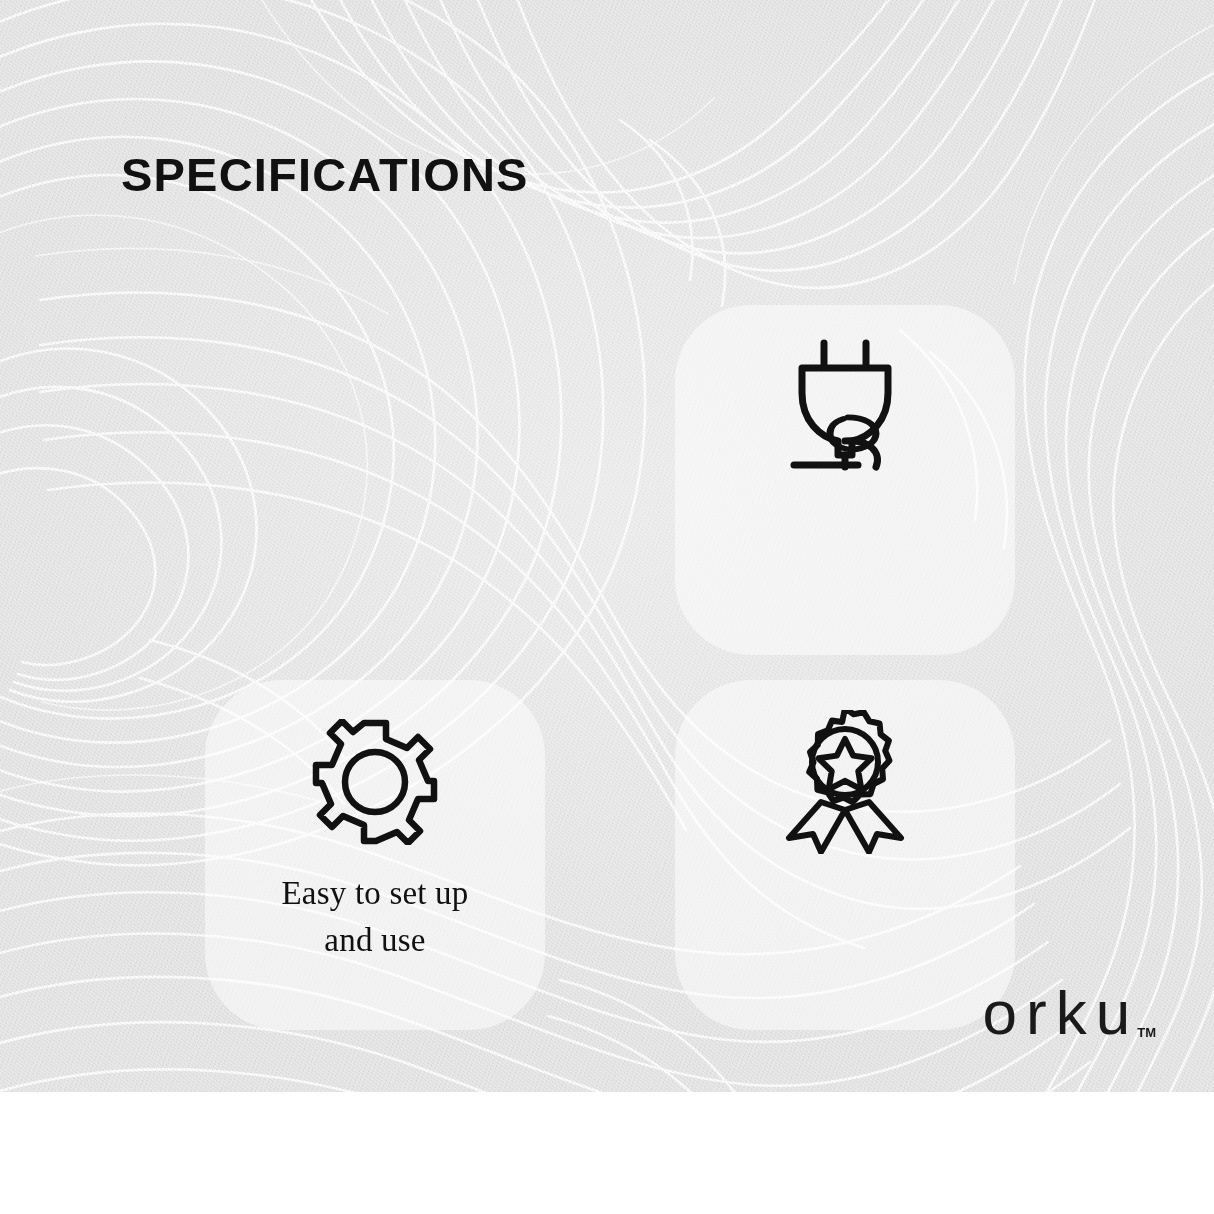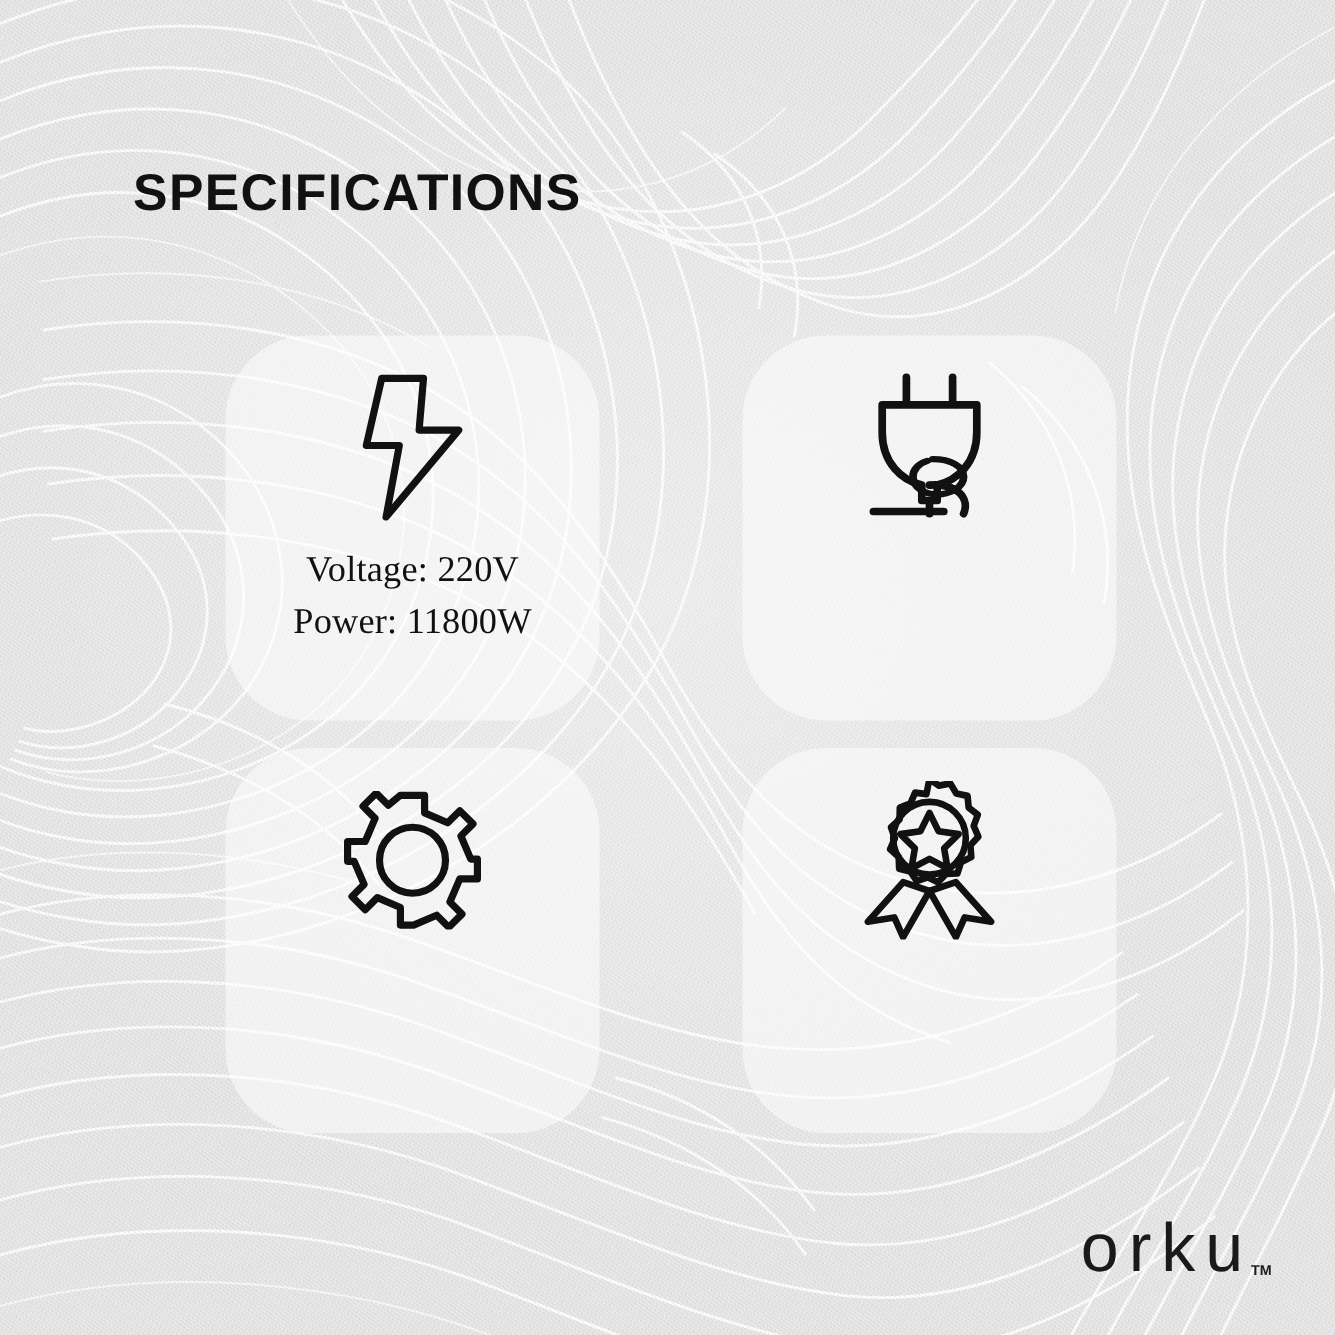--- a/index.html
+++ b/index.html
@@ -7,21 +7,21 @@
     padding: 0;
     background: #ffffff;
   }
   body {
     font-family: "Liberation Sans", sans-serif;
   }
 
   #canvas {
     position: relative;
     width: 1214px;
-    height: 1214px;
+    height: 1092px;
     overflow: hidden;
     background: #a16207;
   }
 
   
   #bg-texture {
     position: absolute;
     inset: 0;
     z-index: 0;
   }
@@ -206,29 +206,20 @@
       </g>
     </svg>
   </div>
   <div id="bg-grain"></div>
   <div id="bg-vignette"></div>
 
   <div id="content">
 
     <h1 id="page-title">SPECIFICATIONS</h1>
 
-    <div class="spec-card card-r1c1">
-      <div class="card-icon">
-        <svg width="104" height="136" viewBox="0 0 104 136" xmlns="http://www.w3.org/2000/svg">
-          <path d="M62 5 H 24 L 10 66 H 40 L 28 131 L 94 52 H 58 Z" fill="none" stroke="#111111" stroke-width="6.5" stroke-linejoin="round" stroke-linecap="round"></path>
-        </svg>
-      </div>
-      <div class="card-text">Voltage: 220V
-Power: 11800W</div>
-    </div>
 
     <div class="spec-card card-r1c2">
       <div class="card-icon">
         <svg width="118" height="140" viewBox="0 0 118 140" xmlns="http://www.w3.org/2000/svg">
           <g fill="none" stroke="#111111" stroke-width="7" stroke-linecap="round" stroke-linejoin="round">
 
             <path d="M38 6 V 30"></path>
             <path d="M80 6 V 30"></path>
 
             <path d="M16 31 H 102 V 56 C 102 84, 84 100, 66 104 V 118 H 52 V 104 C 34 100, 16 84, 16 56 Z"></path>
@@ -259,20 +250,22 @@
               L 97 101 L 108 112 L 96 124 L 85 113
               L 64 122 V 122  H 52 V 106
               L 31 97  L 20 108 L 8 96   L 19 85
               L 10 64  H 4   V 46  H 20
               L 29 25  L 18 14  L 30 2   L 41 13
               Z" transform="translate(0,0)"></path>
             <circle cx="63" cy="63" r="30"></circle>
           </g>
         </svg>
       </div>
+      <div class="card-text">Easy to set up
+and use</div>
     </div>
 
     <div class="spec-card card-r2c2">
       <div class="card-icon">
         <svg width="124" height="144" viewBox="0 0 124 144" xmlns="http://www.w3.org/2000/svg">
           <g fill="none" stroke="#111111" stroke-width="6" stroke-linejoin="round" stroke-linecap="round">
 
             <path d="M38 92 L 6 128 L 30 124 L 38 142 L 62 100 Z"></path>
             <path d="M86 92 L 118 128 L 94 124 L 86 142 L 62 100 Z"></path>
 

